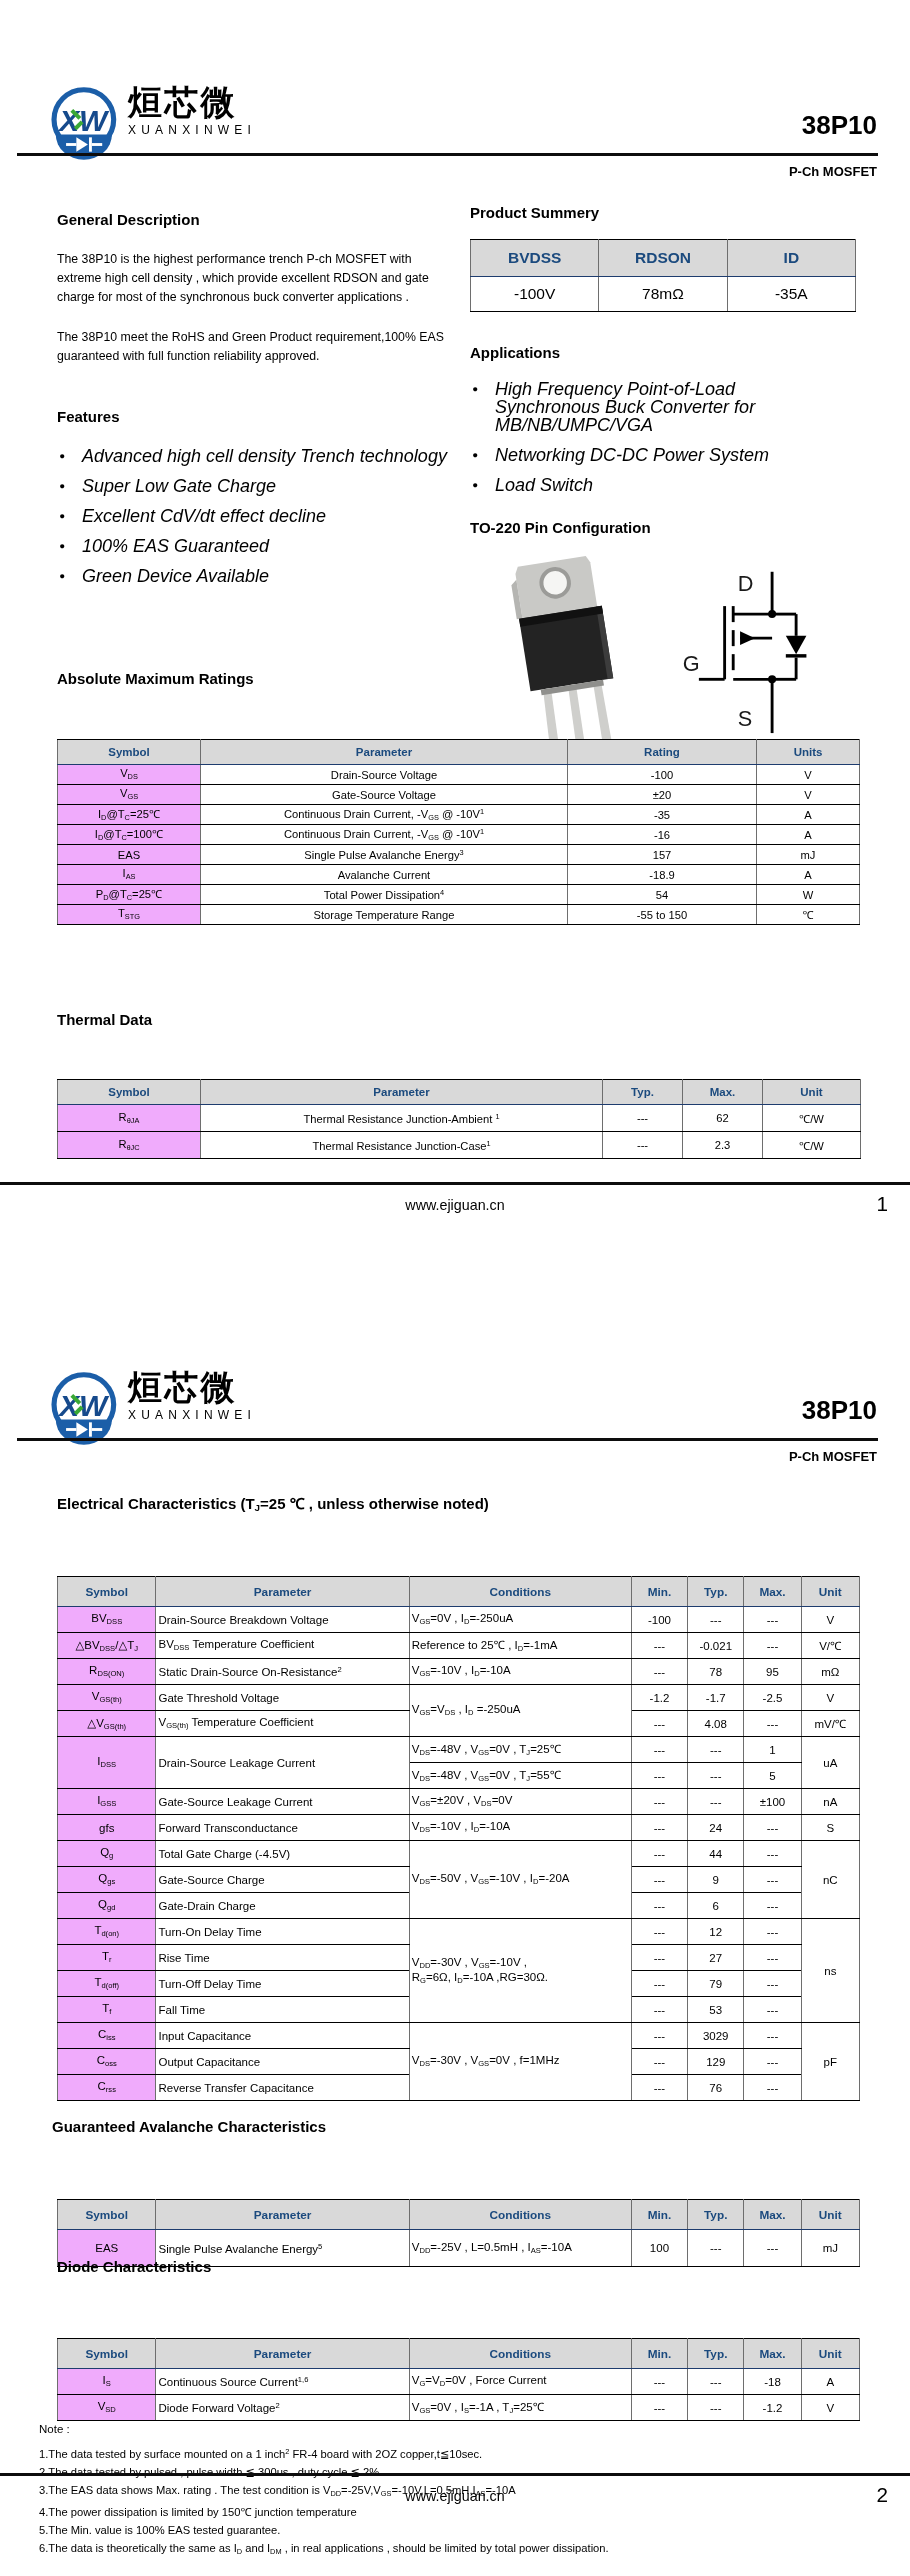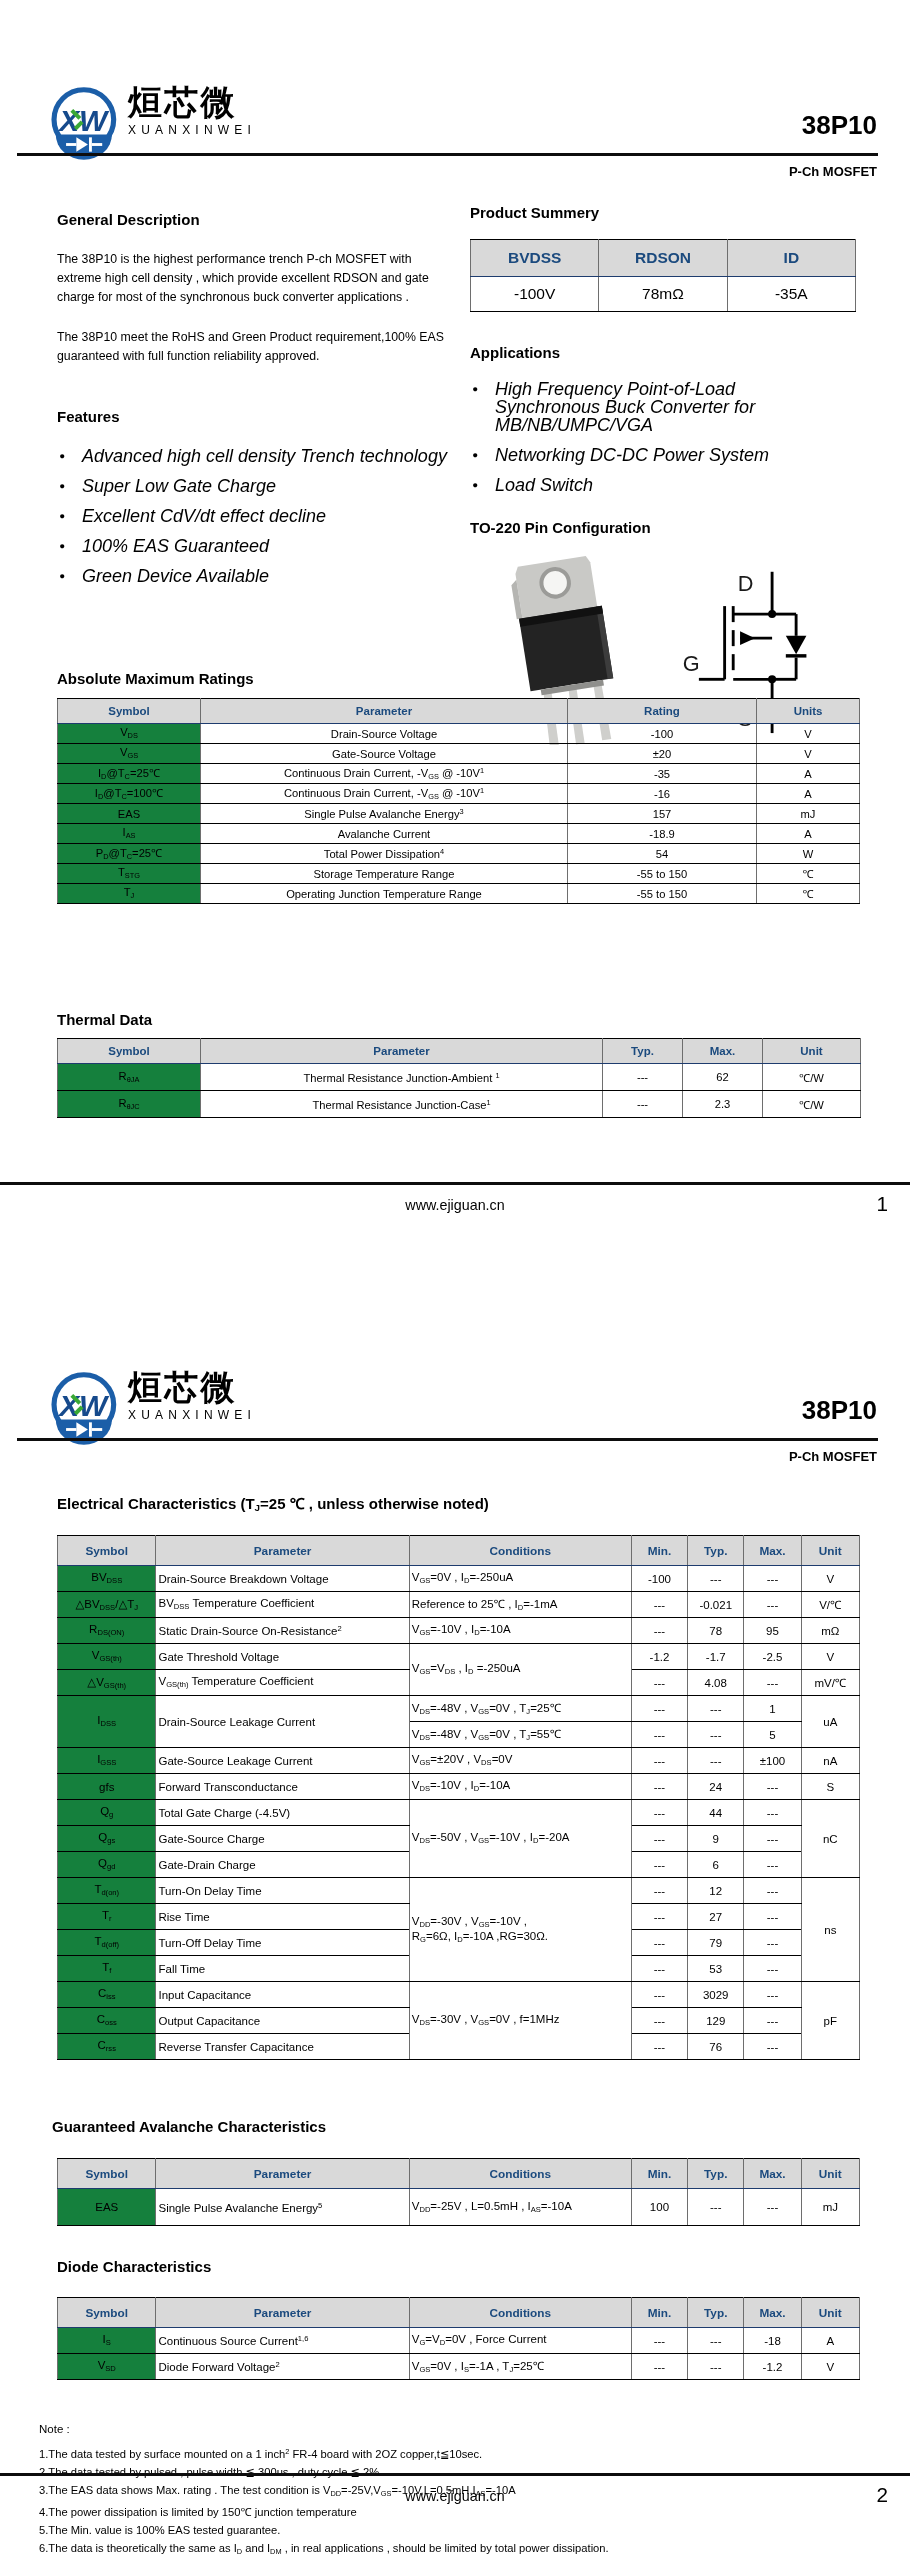--- a/index.html
+++ b/index.html
@@ -18,24 +18,24 @@
   .subtitle{position:absolute;right:33px;font-size:13px;font-weight:bold;}
 
   
   .h1{font-size:15px;font-weight:bold;color:#000;}
   .body-text{font-size:12.3px;line-height:19px;}
   ul.dots{list-style:none;margin:0;padding:0;}
   ul.dots li{position:relative;padding-left:25px;margin-bottom:12px;font-size:18px;line-height:18px;font-style:italic;}
   ul.dots li:before{content:"●";position:absolute;left:2.3px;top:0.6px;font-size:9.8px;}
 
   
-  table.spec{border-collapse:collapse;border:1.7px solid #1e3c6e;table-layout:fixed;}
+  table.spec{border-collapse:collapse;border:1.7px solid #1e3c6e;table-layout:fixed;margin-top:41px;}
   table.spec th, table.spec td{border-top:1.1px solid #000;border-bottom:1.1px solid #000;border-left:0.9px solid #6e6e6e;border-right:0.9px solid #6e6e6e;text-align:center;padding:0 3.4px;overflow:hidden;}
   table.spec thead th{background:#d9d9d9;color:#1b4a7e;font-weight:bold;border-bottom:1.7px solid #1e3c6e;}
-  table.spec td.sym{background:#15803d;}
+  table.spec td.sym{background:#f0abfc;}
   table.spec td.left{text-align:left;padding-left:2px;}
   sub{font-size:66%;vertical-align:-2.3px;}
   sup{font-size:66%;vertical-align:4px;}
 
   
   .ps-table{width:386px;font-size:15.5px;}
   .ps-table th{height:36px;background:#d9d9d9;color:#000;font-weight:bold;}
   .ps-table td{height:34px;}
 
   
@@ -228,26 +228,20 @@
           <td>Total Power Dissipation<sup>4</sup></td>
           <td>54</td>
           <td>W</td>
         </tr>
       <tr>
           <td class="sym">T<sub>STG</sub></td>
           <td>Storage Temperature Range</td>
           <td>-55 to 150</td>
           <td>℃</td>
         </tr>
-      <tr>
-          <td class="sym">T<sub>J</sub></td>
-          <td>Operating Junction Temperature Range</td>
-          <td>-55 to 150</td>
-          <td>℃</td>
-        </tr>
     </tbody>
   </table>
 
   <div class="h1" style="position:absolute;left:57px;top:1011px;">Thermal Data</div>
   <table class="spec thermal" style="position:absolute;left:57px;top:1038px;">
     <colgroup>
         <col style="width:143px">
         <col style="width:402px">
         <col style="width:80px">
         <col style="width:80px">

